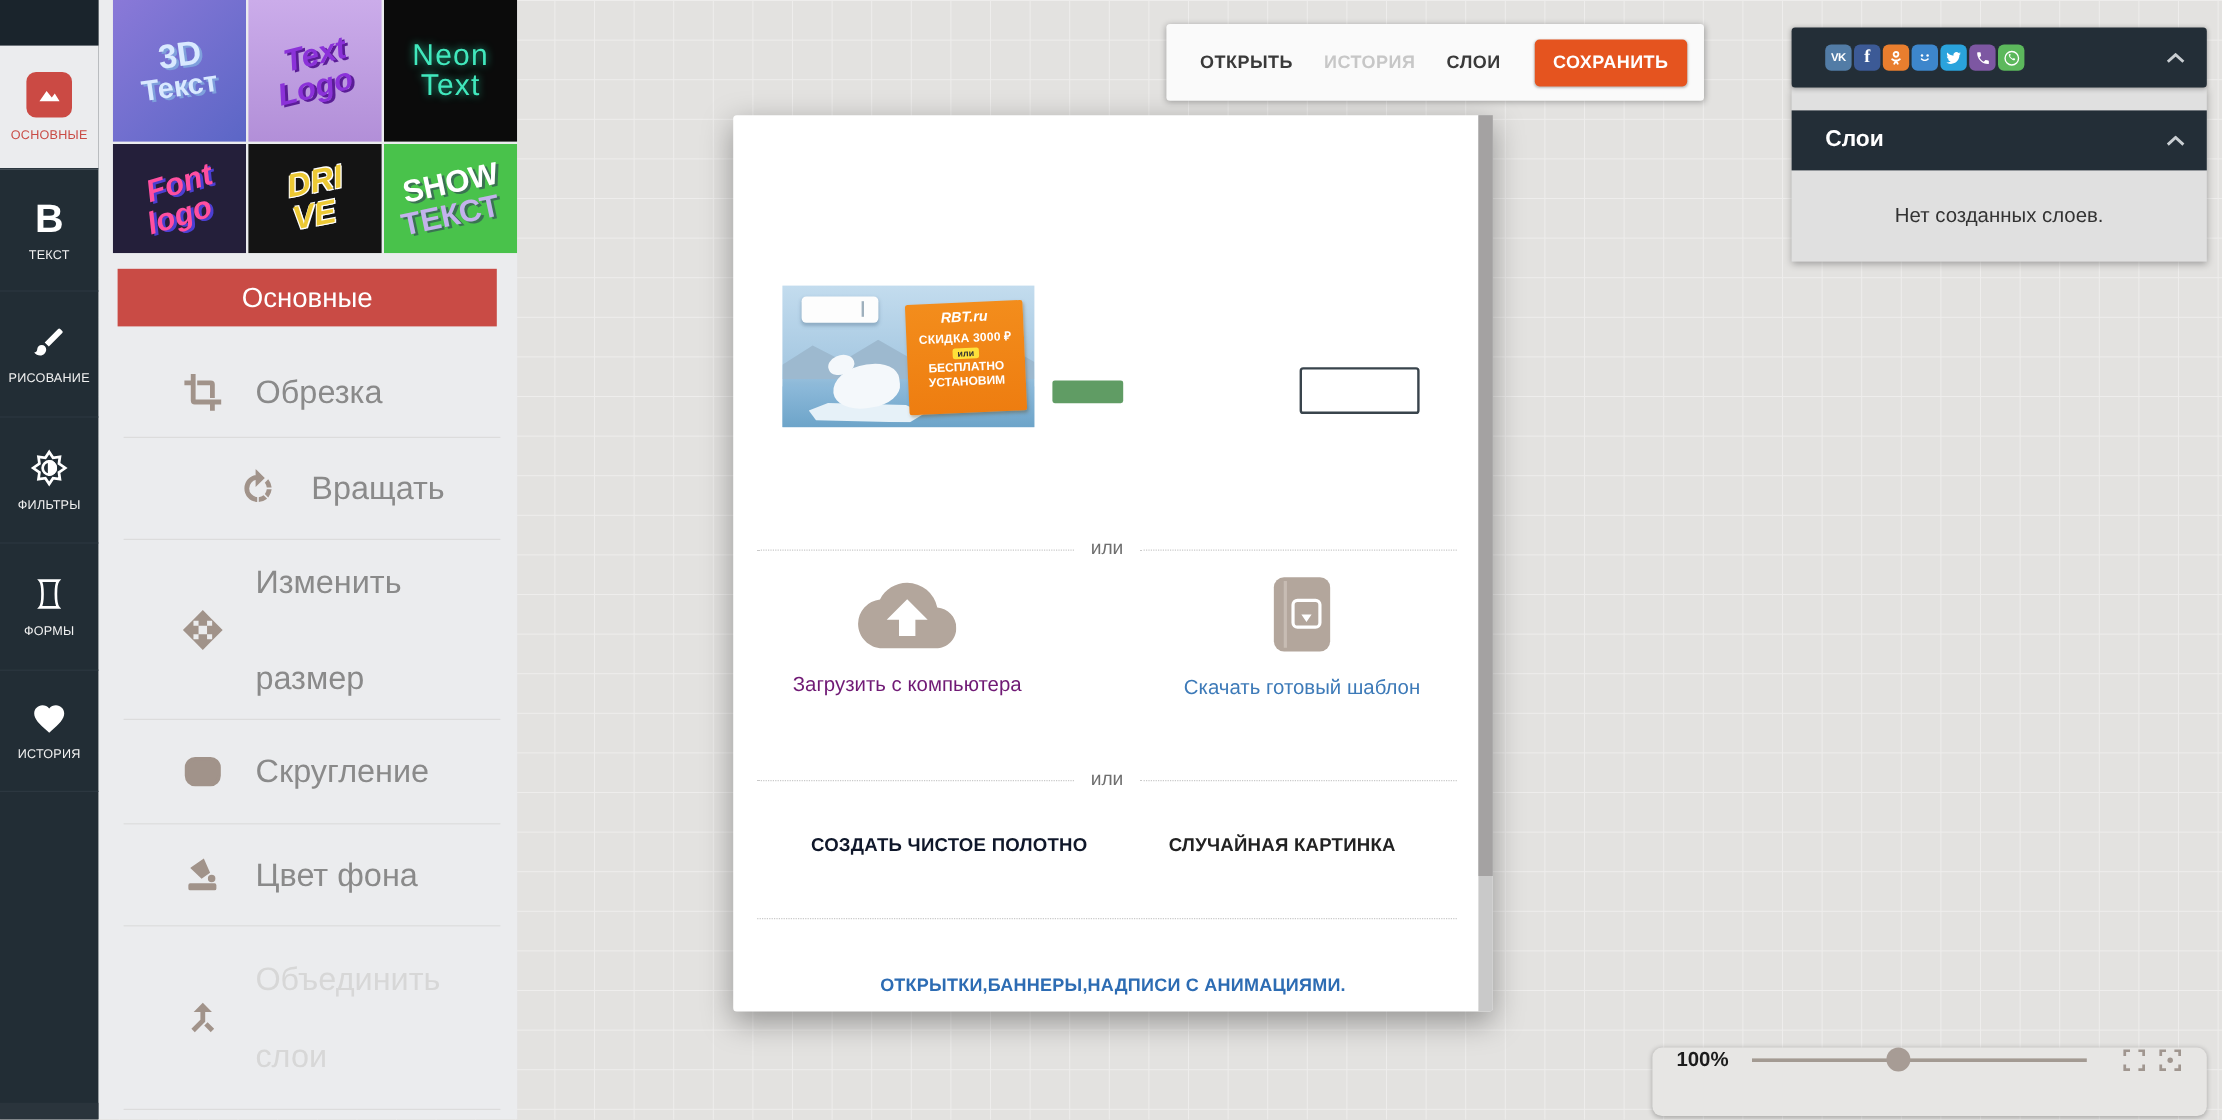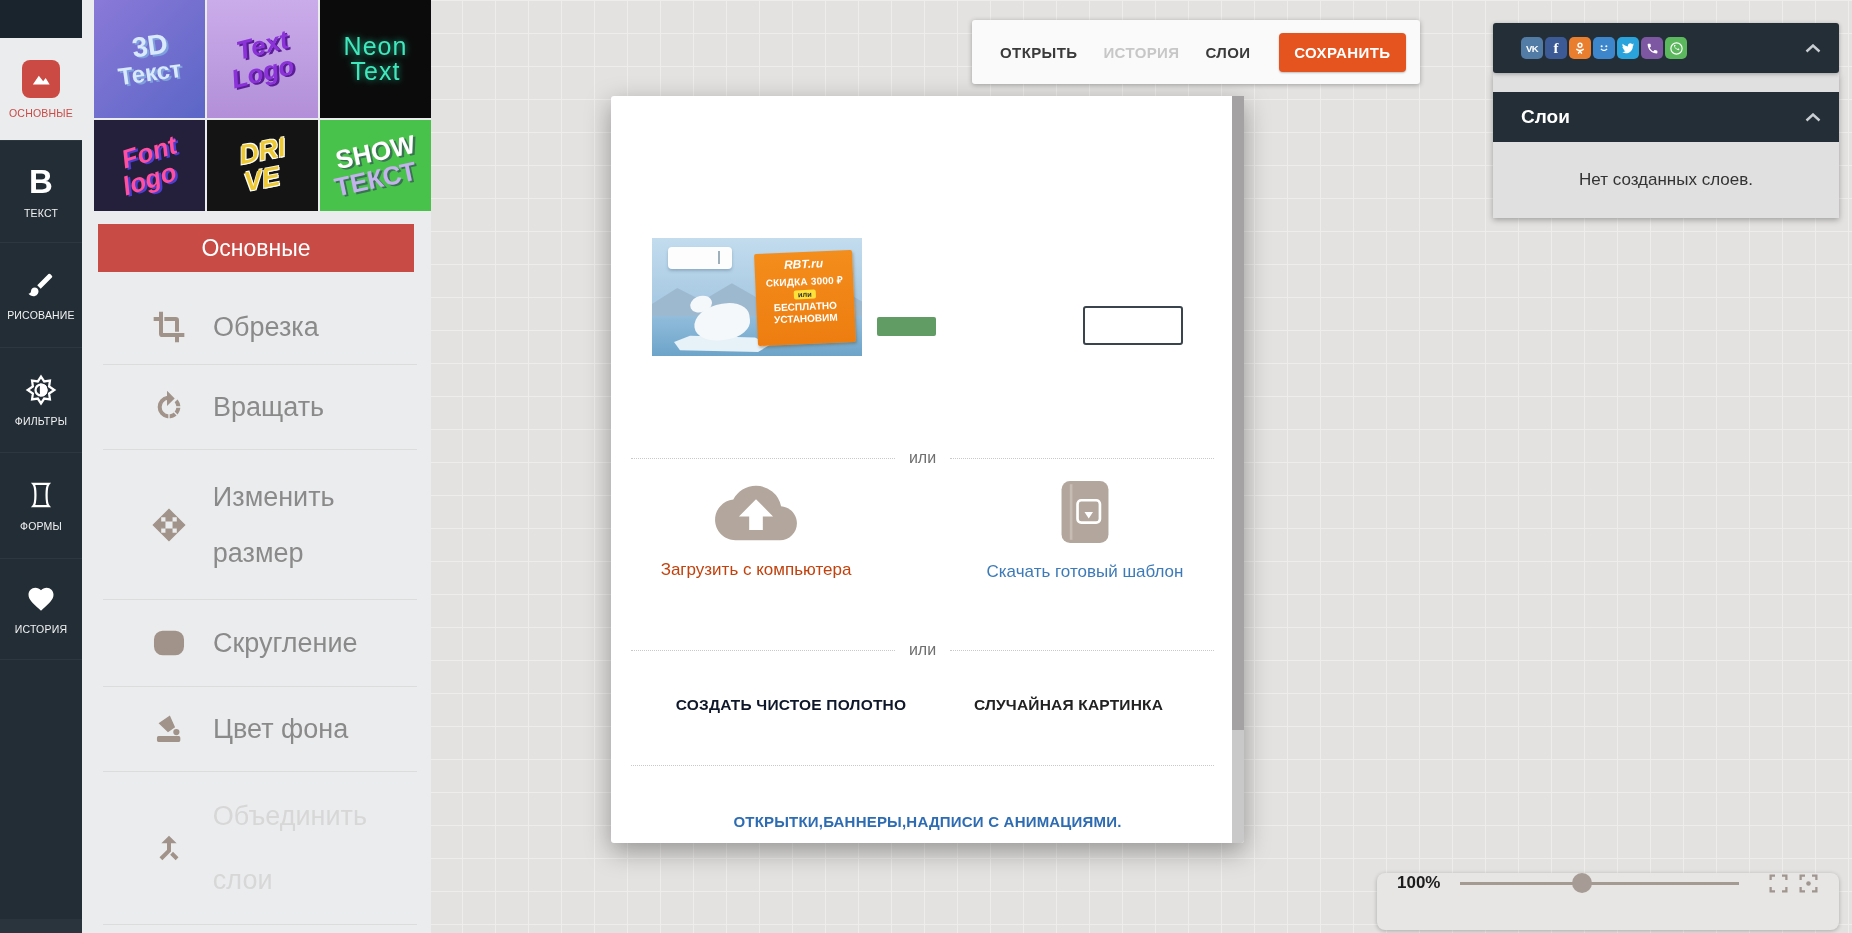--- a/index.html
+++ b/index.html
@@ -116,21 +116,21 @@
   .mini-input { position:absolute; left:472px; top:210px; width:100px; height:39px; background:#fff;
                 border:2px solid #39444c; border-radius:3px; outline:none; font-size:16px; padding:0 8px;
                 font-family:inherit; }
 
   .or-row { position:absolute; left:20px; right:30px; display:flex; align-items:center; gap:14px; }
   .or-row .dots { flex:1; border-top:1px dotted #c9c9c9; }
   .or-row .or-txt { font-size:16px; color:#6f6f6f; }
   .plain-dots { position:absolute; left:20px; right:30px; border-top:1px dotted #c9c9c9; }
 
   .src-col { position:absolute; text-align:center; cursor:pointer; }
-  .src-label { font-size:17px; color:#c2410c; margin-top:14px; }
+  .src-label { font-size:17px; color:#701a75; margin-top:14px; }
   .src-label.link { color:#3d7ab8; }
 
   .action-link { position:absolute; font-size:15.5px; font-weight:bold; letter-spacing:.2px;
                  text-align:center; cursor:pointer; }
   .action-link.orange { color:#0f172a; }
   .action-link.dark { color:#222; }
   .footer-link { position:absolute; left:0; width:100%; text-align:center; font-size:15px;
                  font-weight:bold; color:#2d6cb3; letter-spacing:.2px; cursor:pointer; }
 
   .m-scroll { position:absolute; right:0; top:0; width:12px; height:747px; background:#c9c9c9;
@@ -260,35 +260,35 @@
 
   <div class="tool-list">
     <div class="tool-row" style="height:75px;">
       <span class="ico">
         <svg width="32" height="32" viewBox="0 0 24 24">
             <path d="M17 15h2V7c0-1.1-.9-2-2-2H9v2h8v8zM7 17V1H5v4H1v2h4v10c0 1.1.9 2 2 2h10v4h2v-4h4v-2H7z"></path>
           </svg>
       </span>
       <span class="tool-label">Обрезка</span>
     </div>
-    <div class="tool-row" style="height:85px;">
+    <div class="tool-row" style="height:85px;justify-content:center;">
       <span class="ico">
         <svg width="32" height="32" viewBox="0 0 24 24">
             <path d="M15.55 5.55 11 1v3.07C7.06 4.56 4 7.92 4 12s3.05 7.44 7 7.93v-2.02c-2.84-.48-5-2.94-5-5.91s2.16-5.43 5-5.91V10l4.55-4.45zM19.93 11c-.17-1.39-.72-2.73-1.62-3.89l-1.42 1.42c.54.75.88 1.6 1.02 2.47h2.02zM13 17.9v2.02c1.39-.17 2.74-.71 3.9-1.61l-1.44-1.44c-.75.54-1.59.89-2.46 1.03zm3.89-2.42 1.42 1.41c.9-1.16 1.45-2.5 1.62-3.89h-2.02c-.14.87-.48 1.72-1.02 2.48z"></path>
           </svg>
       </span>
       <span class="tool-label">Вращать</span>
     </div>
     <div class="tool-row" style="height:150px;">
       <span class="ico">
         <svg width="34" height="34" viewBox="0 0 24 24">
             <path d="M10 9h4V6h3l-5-5-5 5h3v3zm-1 1H6V7l-5 5 5 5v-3h3v-4zm14 2-5-5v3h-3v4h3v3l5-5zm-9 3h-4v3H7l5 5 5-5h-3v-3z"></path>
           </svg>
       </span>
-      <span class="tool-label" style="width:205px;line-height:56px;">Изменить размер</span>
+      <span class="tool-label" style="width:205px;line-height:80px;">Изменить размер</span>
     </div>
     <div class="tool-row" style="height:87px;">
       <span class="ico">
         <svg width="34" height="30" viewBox="0 0 24 20" fill="none" stroke-width="2.2">
             <rect x="2.5" y="2.5" width="19" height="15" rx="5"></rect>
           </svg>
       </span>
       <span class="tool-label">Скругление</span>
     </div>
     <div class="tool-row" style="height:85px;">

